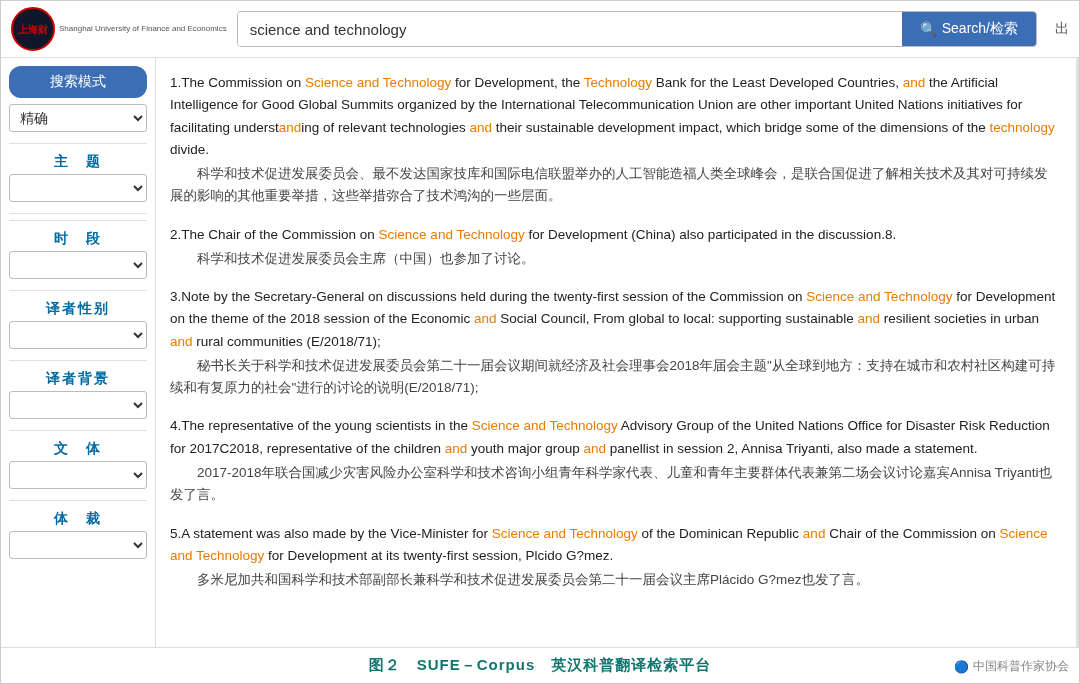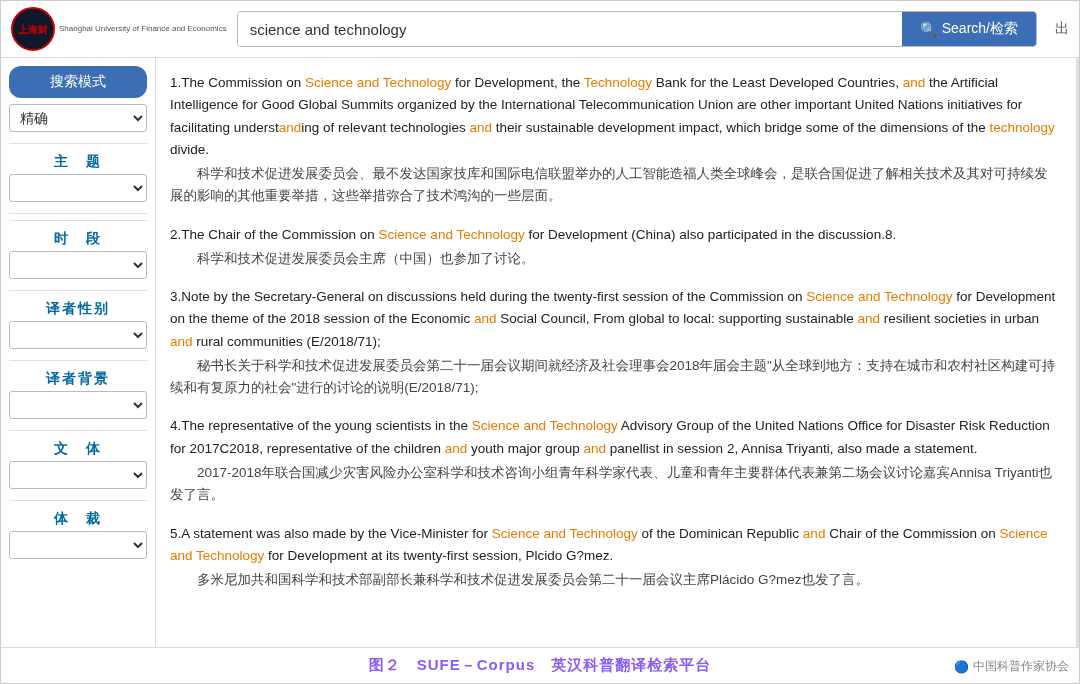--- a/index.html
+++ b/index.html
@@ -198,21 +198,21 @@
     .results-panel::-webkit-scrollbar-track { background: #f4f4f4; }
     .results-panel::-webkit-scrollbar-thumb { background: #bbb; border-radius: 4px; }
 
     
     .bottom-caption {
       background: #fff;
       border-top: 1px solid #ddd;
       text-align: center;
       padding: 8px 0;
       font-size: 15px;
-      color: #8b5cf6;
+      color: #0f766e;
       font-weight: bold;
       letter-spacing: 1px;
     }
     .bottom-right-logo {
       position: absolute;
       right: 10px;
       bottom: 8px;
       font-size: 12px;
       color: #888;
       display: flex;

